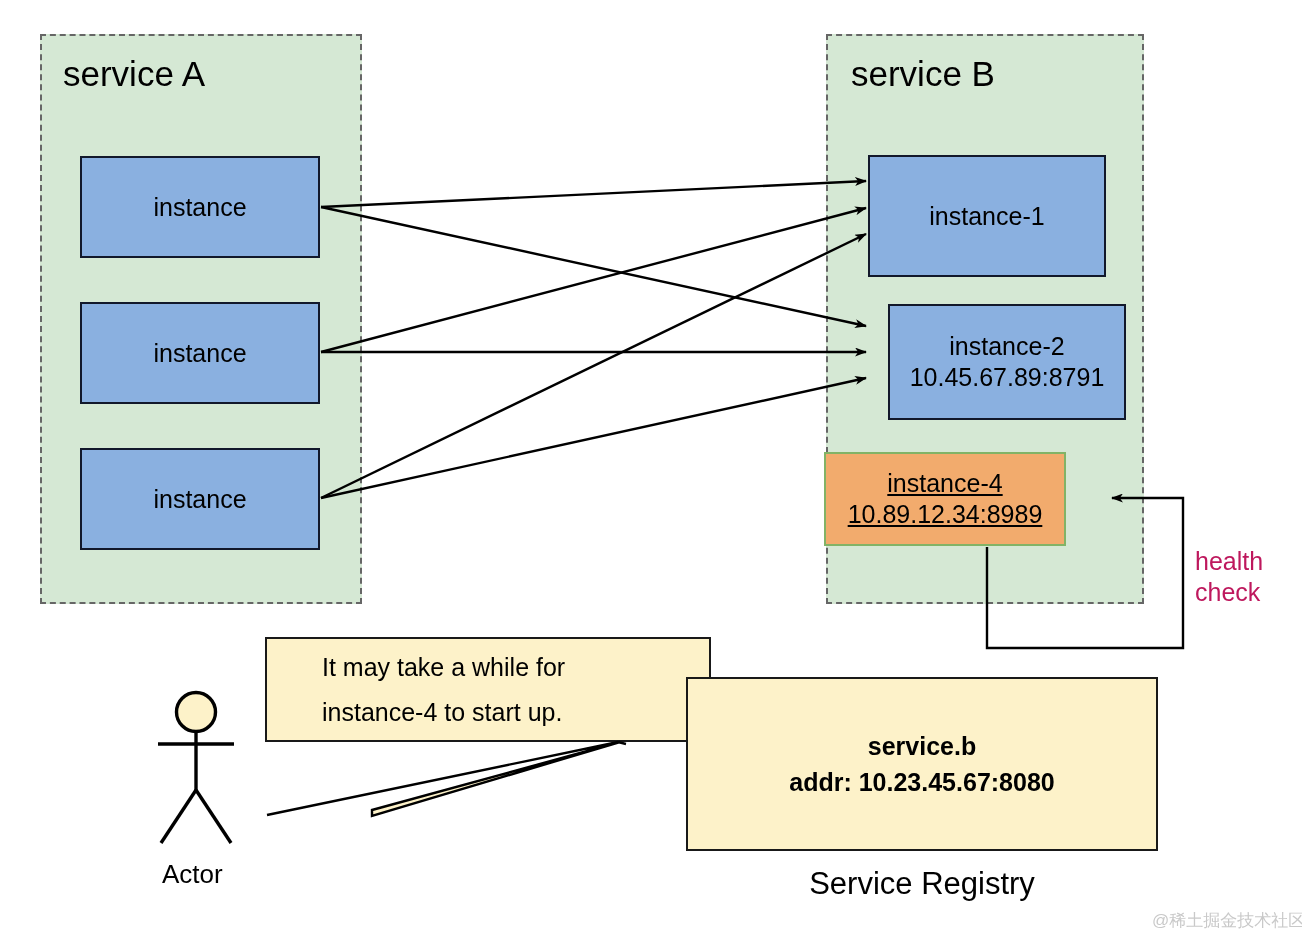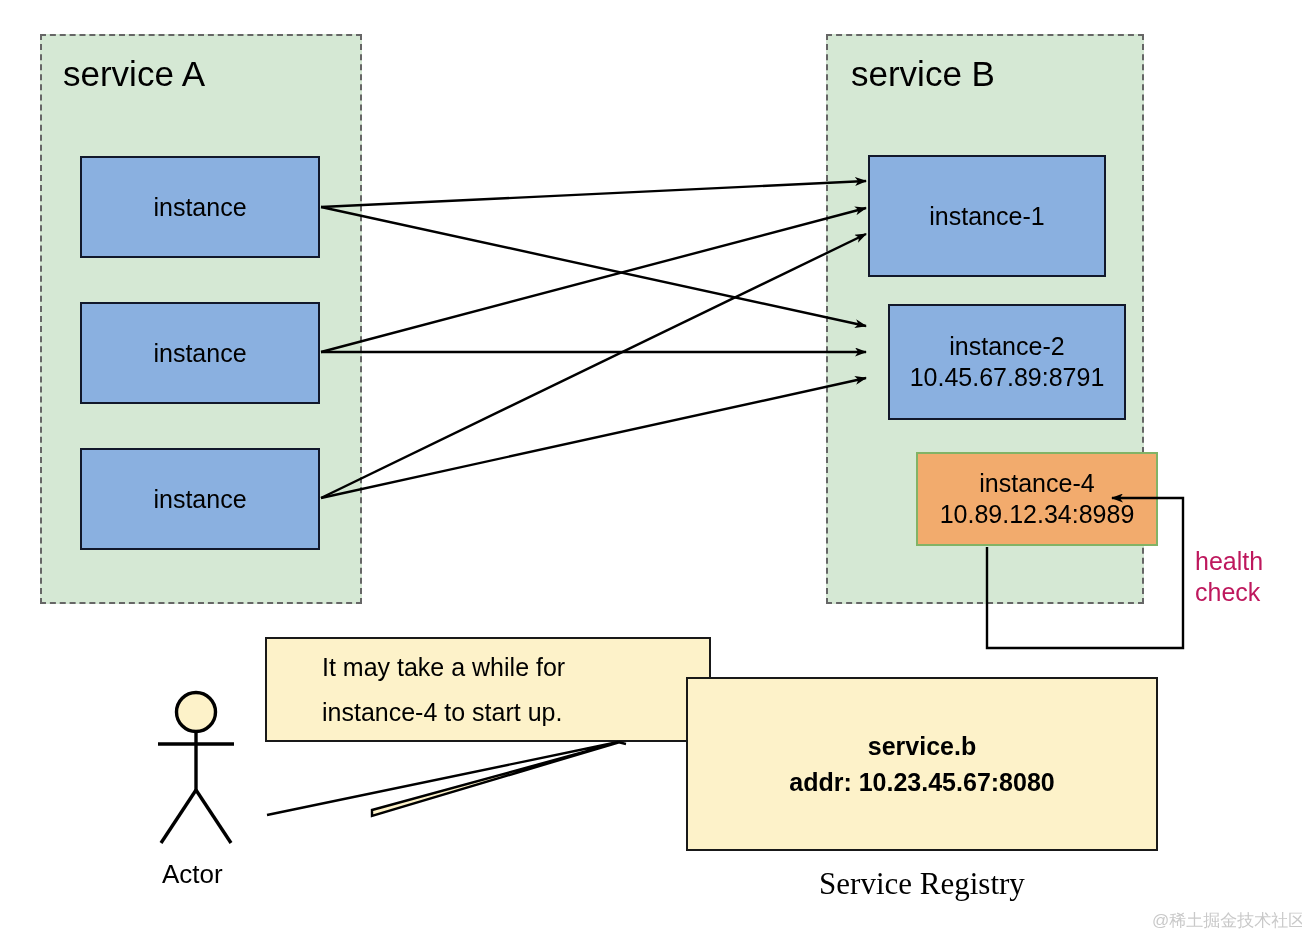--- a/index.html
+++ b/index.html
@@ -120,40 +120,40 @@
   <div class="svc-container" style="left:826px;top:34px;width:318px;height:570px;"></div>
   <div class="svc-title" style="left:851px;top:56px;">service B</div>
 
   <div class="node blue" style="left:868px;top:155px;width:238px;height:122px;">
     <span class="ln">instance-1</span>
   </div>
   <div class="node blue" style="left:868px;top:304px;width:238px;height:116px;margin-left:20px;">
     <span class="ln">instance-2</span>
     <span class="ln">10.45.67.89:8791</span>
   </div>
-  <div class="node orange" style="left:916px;top:452px;width:242px;height:94px;">
+  <div class="node orange" style="left:824px;top:452px;width:242px;height:94px;text-decoration:underline;">
     <span class="ln">instance-4</span>
     <span class="ln">10.89.12.34:8989</span>
   </div>
 
   <div class="edge-label" style="left:1195px;top:546px;">health</div>
   <div class="edge-label" style="left:1195px;top:577px;">check</div>
 
   <div class="bubble" style="left:265px;top:637px;width:446px;height:105px;gap:10px;">
     <span class="ln">It may take a while for</span>
     <span class="ln">instance-4 to start up.</span>
   </div>
 
   <div class="actor-label" style="left:162px;top:861px;">Actor</div>
 
   <div class="registry" style="left:686px;top:677px;width:472px;height:174px;">
     <span class="ln">service.b</span>
     <span class="ln">addr: 10.23.45.67:8080</span>
   </div>
-  <div class="caption" style="left:686px;top:868px;width:472px;font-family:Liberation Serif, serif;">Service Registry</div>
+  <div class="caption" style="left:686px;top:868px;width:472px;">Service Registry</div>
 
   <div class="watermark" style="left:1152px;top:911px;">@稀土掘金技术社区</div>
 
   <svg id="edges" viewBox="0 0 1302 944" xmlns="http://www.w3.org/2000/svg">
     <defs>
       <marker id="arw" markerWidth="12" markerHeight="9" refX="11" refY="4.5" orient="auto" markerUnits="userSpaceOnUse">
         <path d="M0,0 L12,4.5 L0,9 L3.2,4.5 Z" fill="#000000"></path>
       </marker>
     </defs>
 

